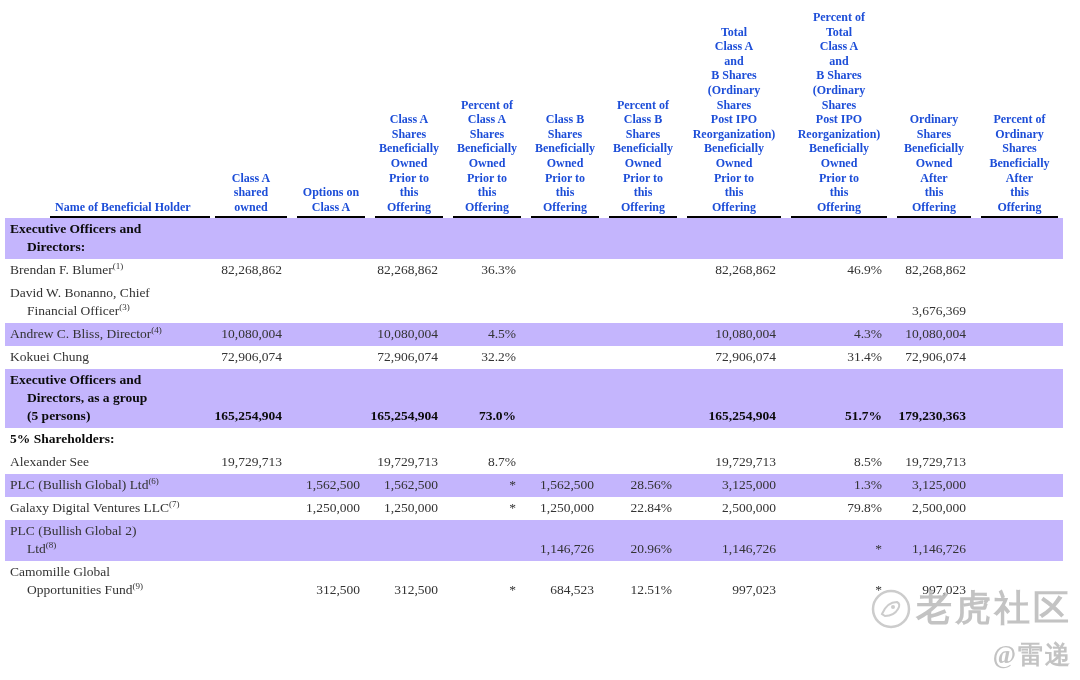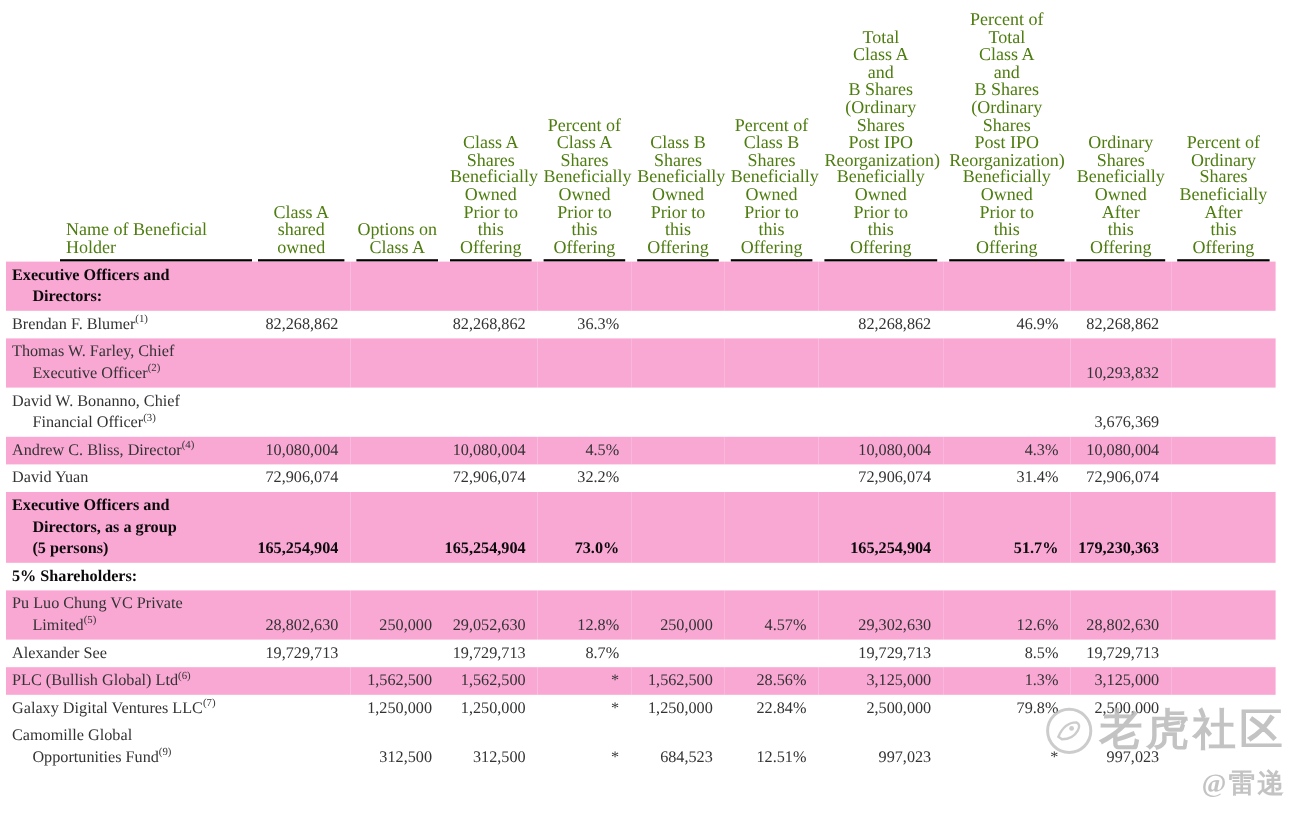--- a/index.html
+++ b/index.html
@@ -18,23 +18,23 @@
     width:1058px;
     margin:10px 0 0 5px;
   }
   col.c-name{width:205px;} col.c2{width:82px;} col.c3{width:78px;}
   col.c4{width:78px;} col.c5{width:78px;} col.c6{width:78px;}
   col.c7{width:78px;} col.c8{width:104px;} col.c9{width:106px;}
   col.c10{width:84px;} col.c11{width:87px;}
 
   thead th {
     vertical-align:bottom;
-    font-weight:normal;
-    color:#4d7c0f;
-    font-size:15px;
+    font-weight:bold;
+    color:#1d4ed8;
+    font-size:12px;
     line-height:14.6px;
     padding:0 5px;
   }
   thead th .hdr {
     display:block;
     white-space:pre-line;
     text-align:center;
     border-bottom:2px solid #000000;
     padding-bottom:2px;
   }
@@ -42,21 +42,21 @@
   thead th.name-h .hdr { text-align:left; padding-left:5px;margin-left:45px; }
 
   tbody td {
     vertical-align:bottom;
     font-size:13.5px;
     line-height:18px;
     padding:2px 10px 3px 0;
   }
   tbody td.name-cell { padding:2px 0 3px 5px; }
   tbody td.num { text-align:right; }
-  tbody tr.shaded { background:#f9a8d4; }
+  tbody tr.shaded { background:#c4b5fd; }
   tbody tr.bold-row td { font-weight:bold; color:#0b0b0b; }
   .nm {
     display:block;
     white-space:pre-line;
     padding-left:17px;
     text-indent:-17px;
   }
   sup { font-size:9px; line-height:0; }
 
   .watermark {
@@ -66,21 +66,21 @@
     color:#c7c7c7;
     pointer-events:none;
     font-family:Liberation Serif, serif;
   }
   .wm-row1 { display:flex; align-items:center; justify-content:flex-end; gap:4px; }
   .wm-brand {
     font-size:36px; font-weight:bold; letter-spacing:3px;
     color:rgba(185,185,185,0.85);
   }
   .wm-handle {
-    margin-top:5px; font-size:22px; font-weight:bold;
+    margin-top:5px; font-size:25px; font-weight:bold;
     color:rgba(185,185,185,0.85); letter-spacing:2px;
   }
   .wm-logo { opacity:0.75; }
 </style>
 </head>
 <body>
 
 <div class="page">
 
   <table class="ownership">
@@ -225,36 +225,20 @@
     <td class="num"></td>
     <td class="num">82,268,862</td>
     <td class="num">36.3%</td>
     <td class="num"></td>
     <td class="num"></td>
     <td class="num">82,268,862</td>
     <td class="num">46.9%</td>
     <td class="num">82,268,862</td>
     <td class="num"></td>
   </tr>
-        <tr class="shaded">
-    <td class="name-cell">
-            <span class="nm">Thomas W. Farley, Chief
-Executive Officer<sup>(2)</sup></span>
-          </td>
-    <td class="num"></td>
-    <td class="num"></td>
-    <td class="num"></td>
-    <td class="num"></td>
-    <td class="num"></td>
-    <td class="num"></td>
-    <td class="num"></td>
-    <td class="num"></td>
-    <td class="num">10,293,832</td>
-    <td class="num"></td>
-  </tr>
         <tr>
     <td class="name-cell">
             <span class="nm">David W. Bonanno, Chief
 Financial Officer<sup>(3)</sup></span>
           </td>
     <td class="num"></td>
     <td class="num"></td>
     <td class="num"></td>
     <td class="num"></td>
     <td class="num"></td>
@@ -274,21 +258,21 @@
     <td class="num">4.5%</td>
     <td class="num"></td>
     <td class="num"></td>
     <td class="num">10,080,004</td>
     <td class="num">4.3%</td>
     <td class="num">10,080,004</td>
     <td class="num"></td>
   </tr>
         <tr>
     <td class="name-cell">
-            <span class="nm">David Yuan</span>
+            <span class="nm">Kokuei Chung</span>
           </td>
     <td class="num">72,906,074</td>
     <td class="num"></td>
     <td class="num">72,906,074</td>
     <td class="num">32.2%</td>
     <td class="num"></td>
     <td class="num"></td>
     <td class="num">72,906,074</td>
     <td class="num">31.4%</td>
     <td class="num">72,906,074</td>
@@ -317,36 +301,20 @@
           </td>
     <td class="num"></td>
     <td class="num"></td>
     <td class="num"></td>
     <td class="num"></td>
     <td class="num"></td>
     <td class="num"></td>
     <td class="num"></td>
     <td class="num"></td>
     <td class="num"></td>
-    <td class="num"></td>
-  </tr>
-        <tr class="shaded">
-    <td class="name-cell">
-            <span class="nm">Pu Luo Chung VC Private
-Limited<sup>(5)</sup></span>
-          </td>
-    <td class="num">28,802,630</td>
-    <td class="num">250,000</td>
-    <td class="num">29,052,630</td>
-    <td class="num">12.8%</td>
-    <td class="num">250,000</td>
-    <td class="num">4.57%</td>
-    <td class="num">29,302,630</td>
-    <td class="num">12.6%</td>
-    <td class="num">28,802,630</td>
     <td class="num"></td>
   </tr>
         <tr>
     <td class="name-cell">
             <span class="nm">Alexander See</span>
           </td>
     <td class="num">19,729,713</td>
     <td class="num"></td>
     <td class="num">19,729,713</td>
     <td class="num">8.7%</td>
@@ -378,20 +346,36 @@
           </td>
     <td class="num"></td>
     <td class="num">1,250,000</td>
     <td class="num">1,250,000</td>
     <td class="num">*</td>
     <td class="num">1,250,000</td>
     <td class="num">22.84%</td>
     <td class="num">2,500,000</td>
     <td class="num">79.8%</td>
     <td class="num">2,500,000</td>
+    <td class="num"></td>
+  </tr>
+        <tr class="shaded">
+    <td class="name-cell">
+            <span class="nm">PLC (Bullish Global 2)
+Ltd<sup>(8)</sup></span>
+          </td>
+    <td class="num"></td>
+    <td class="num"></td>
+    <td class="num"></td>
+    <td class="num"></td>
+    <td class="num">1,146,726</td>
+    <td class="num">20.96%</td>
+    <td class="num">1,146,726</td>
+    <td class="num">*</td>
+    <td class="num">1,146,726</td>
     <td class="num"></td>
   </tr>
         <tr>
     <td class="name-cell">
             <span class="nm">Camomille Global
 Opportunities Fund<sup>(9)</sup></span>
           </td>
     <td class="num"></td>
     <td class="num">312,500</td>
     <td class="num">312,500</td>

